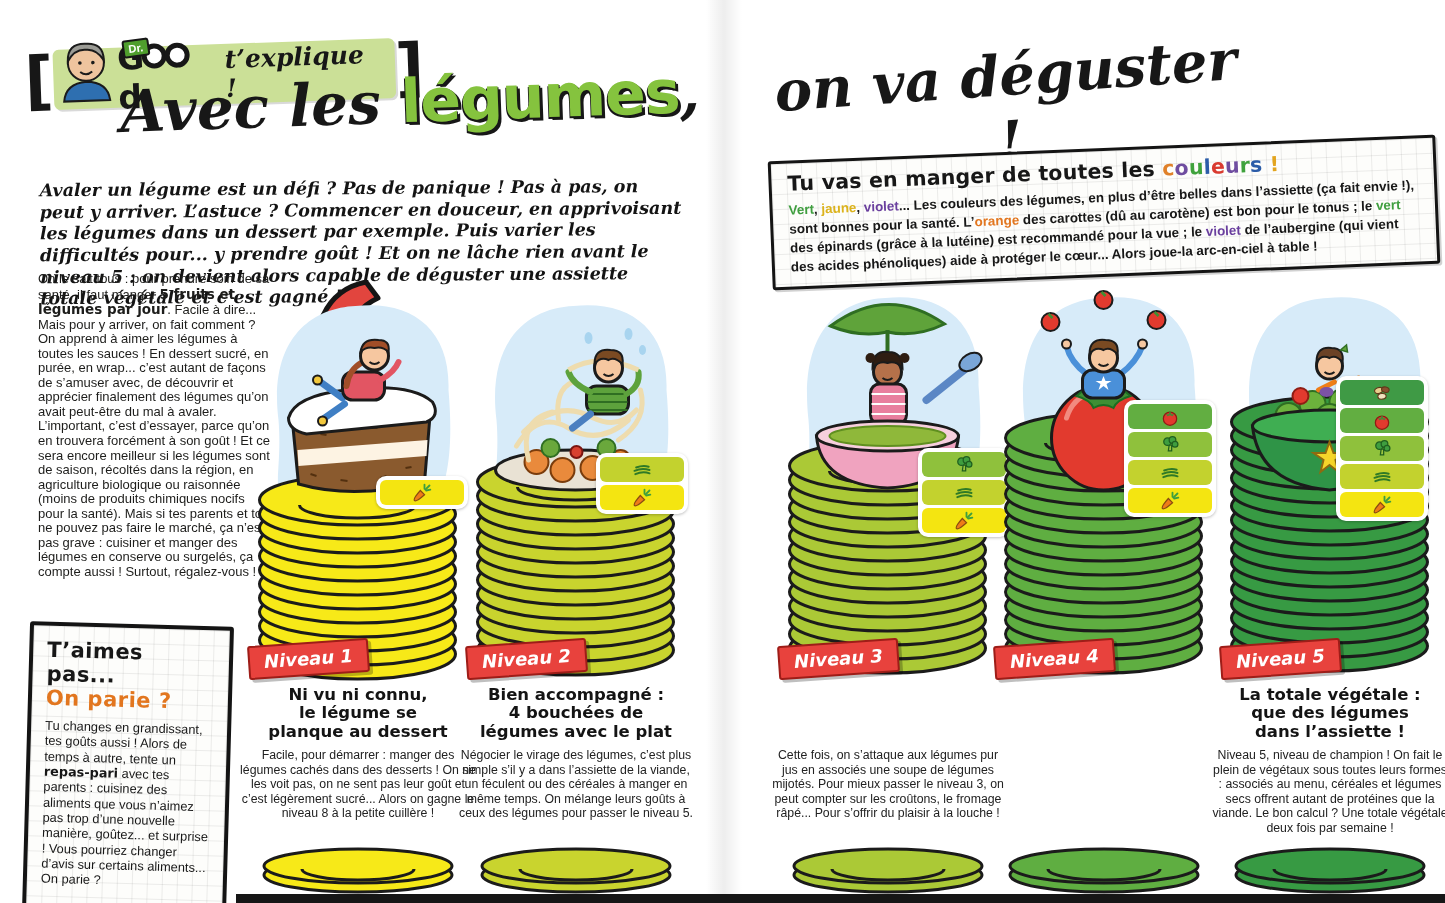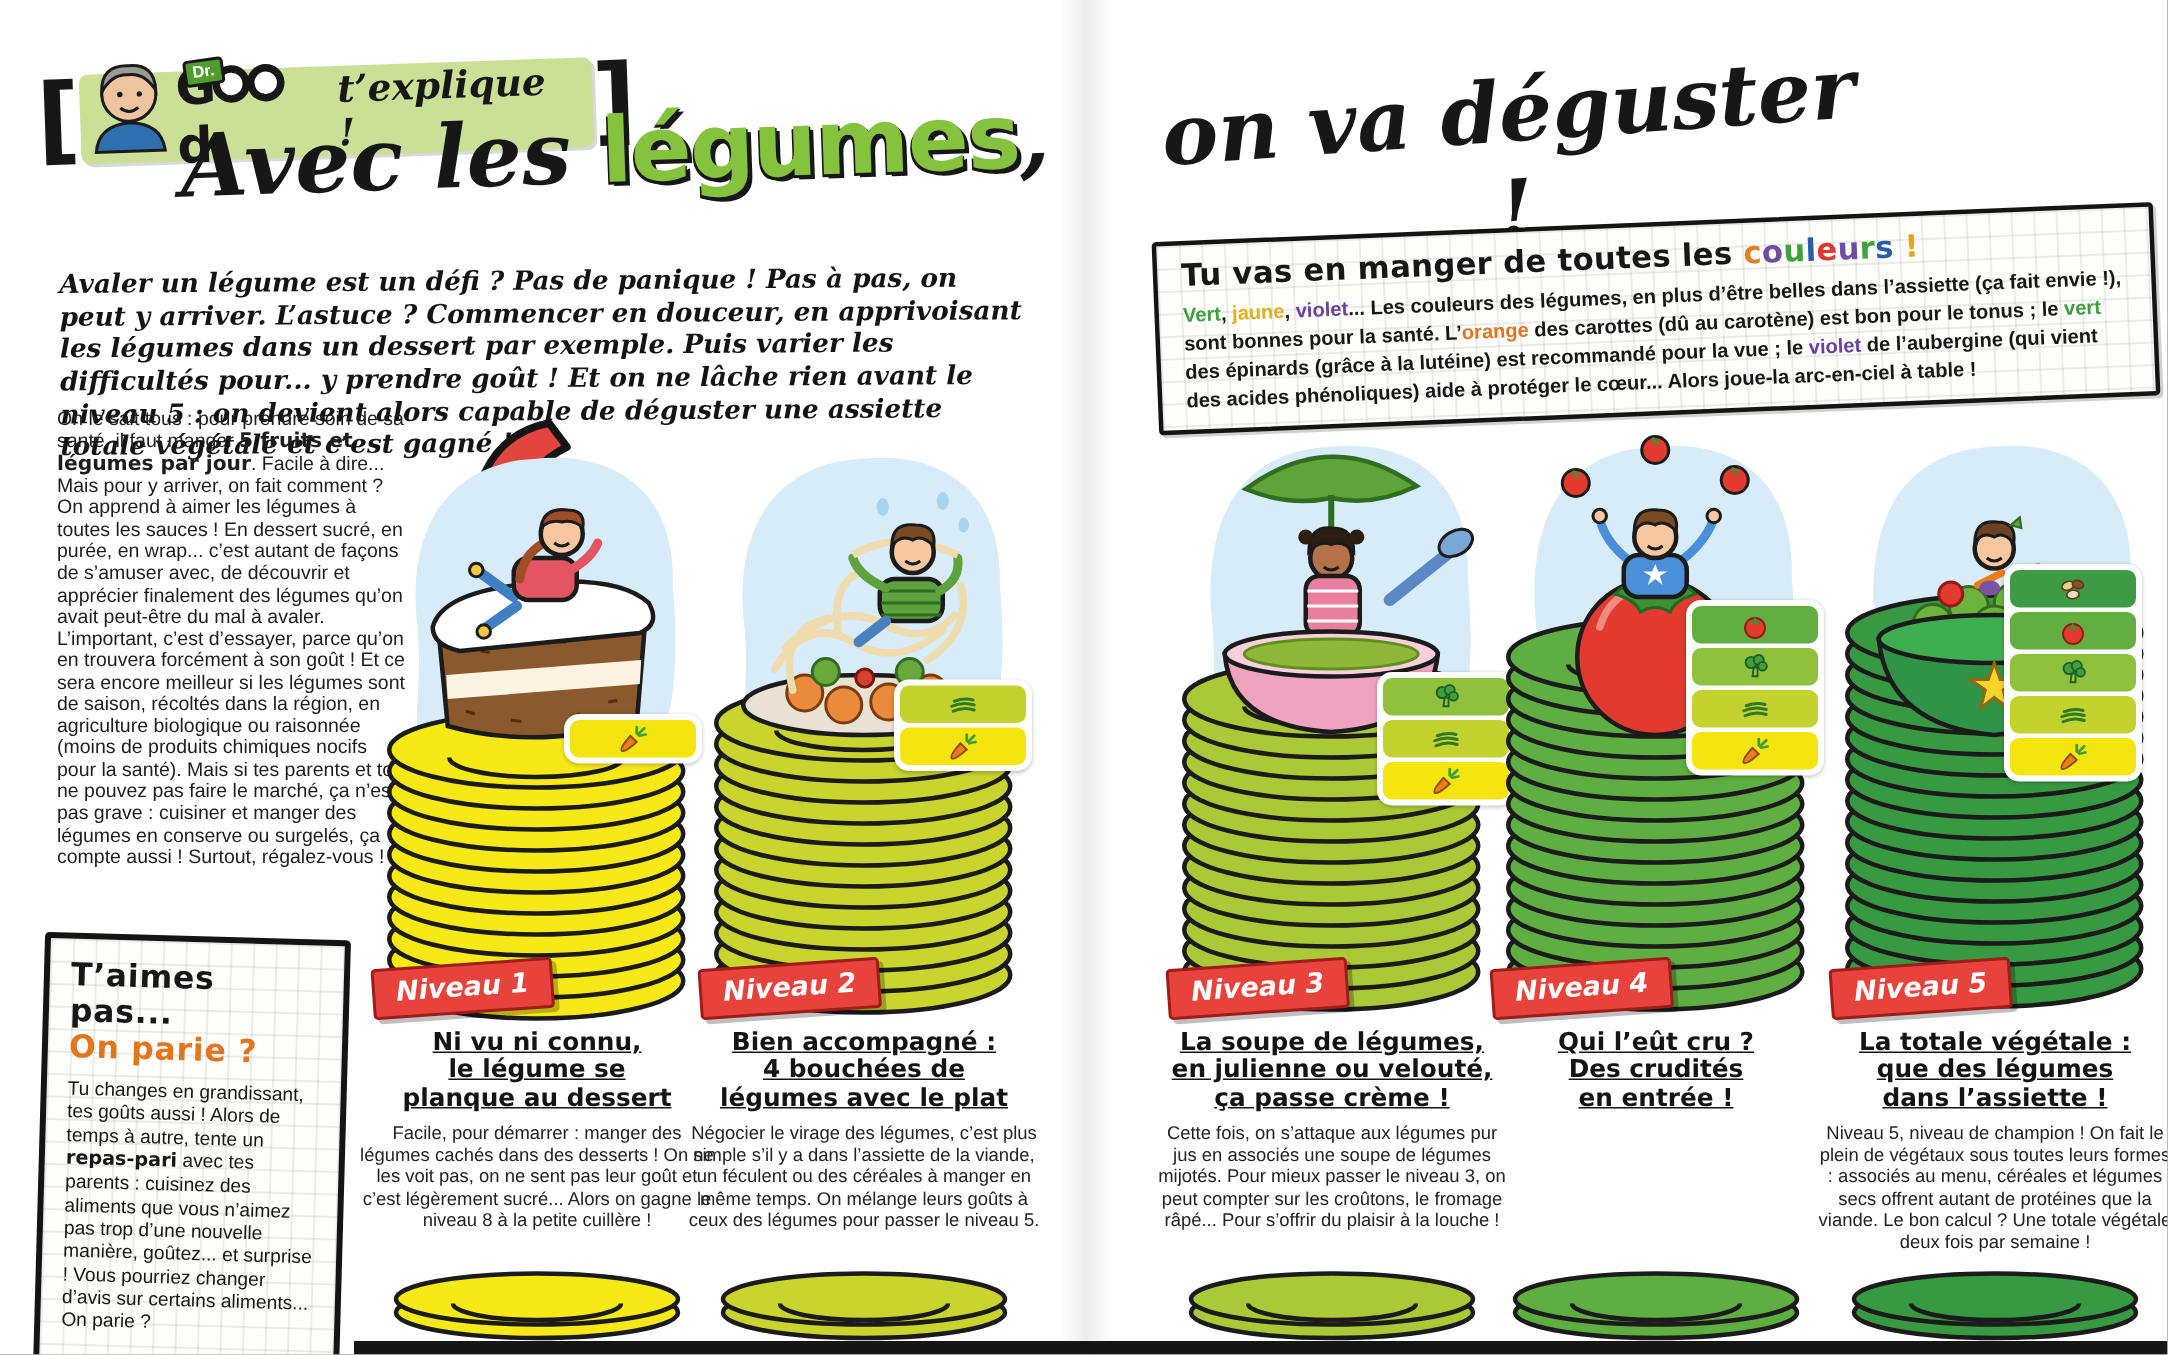--- a/index.html
+++ b/index.html
@@ -59,21 +59,21 @@
   .bn-title span{font-weight:900;}
   .bn-body{margin-top:5px;font-size:13.4px;line-height:1.42;color:#171717;font-weight:600;}
 
   
   .lv{top:270px;width:216px;height:633px;}
   .lv svg.illus{position:absolute;left:0;top:0;overflow:visible;}
   .badge{position:absolute;left:-2px;top:372px;background:#e8423d;border:2px solid #9e1d18;border-radius:3px;
          color:#fff;font-family:"DejaVu Sans",sans-serif;font-weight:900;font-size:18px;font-style:italic;
          padding:4px 14px 5px;transform:rotate(-4deg);box-shadow:3px 3px 0 rgba(0,0,0,.25);white-space:nowrap;}
   .lv-title{position:absolute;left:-6px;right:-6px;top:416px;text-align:center;white-space:pre-line;
-            font-family:"DejaVu Sans",sans-serif;font-weight:900;font-size:16.5px;line-height:1.12;color:#141414;text-decoration:underline;}
+            font-family:"DejaVu Sans",sans-serif;font-weight:900;font-size:16.5px;line-height:1.12;color:#141414;}
   .lv-body{position:absolute;left:-10px;right:-10px;top:478px;text-align:center;font-size:12.3px;line-height:1.18;color:#222;}
   .mini-svg{position:absolute;left:8px;top:572px;}
   g[data-stack] ellipse{fill:currentColor;stroke:#1b1b1b;stroke-width:3;}
   g[data-stack] .rim{fill:none;stroke:#1b1b1b;stroke-width:3;}
   .mini-svg ellipse{fill:currentColor;stroke:#1b1b1b;stroke-width:3;}
   .mini-svg path{fill:none;stroke:#1b1b1b;stroke-width:3;}
 
   
   .panel{position:absolute;background:#fff;border-radius:10px;padding:4px;display:flex;flex-direction:column;gap:3px;
          box-shadow:0 1px 3px rgba(0,0,0,.25);}
@@ -376,23 +376,20 @@
             <use href="#ic-beans"></use>
           </svg>
         </div>
       <div class="p-row" style="background:#f4e511">
           <svg width="20" height="20">
             <use href="#ic-carrot"></use>
           </svg>
         </div>
     </div>
     <div class="badge">Niveau 3</div>
-    <div class="lv-title">La soupe de légumes,
-en julienne ou velouté,
-ça passe crème !</div>
     <div class="lv-body">Cette fois, on s’attaque aux légumes pur jus en associés une soupe de légumes mijotés. Pour mieux passer le niveau 3, on peut compter sur les croûtons, le fromage râpé... Pour s’offrir du plaisir à la louche !</div>
     <svg class="mini-svg" width="200" height="56" style="color: rgb(171, 201, 54);">
       <ellipse cx="100" cy="33" rx="94" ry="17"></ellipse>
         <ellipse cx="100" cy="24" rx="94" ry="17"></ellipse>
         <path d="M44 27 a56 11 0 0 0 112 0"></path>
     </svg>
   </div>
 
   <div class="abs lv" style="left:996px">
     <svg class="illus" width="216" height="430" viewBox="0 0 215 430">
@@ -453,23 +450,20 @@
             <use href="#ic-beans"></use>
           </svg>
         </div>
       <div class="p-row" style="background:#f4e511">
           <svg width="20" height="20">
             <use href="#ic-carrot"></use>
           </svg>
         </div>
     </div>
     <div class="badge">Niveau 4</div>
-    <div class="lv-title">Qui l’eût cru ?
-Des crudités
-en entrée !</div>
     <svg class="mini-svg" width="200" height="56" style="color: rgb(95, 174, 65);">
       <ellipse cx="100" cy="33" rx="94" ry="17"></ellipse>
         <ellipse cx="100" cy="24" rx="94" ry="17"></ellipse>
         <path d="M44 27 a56 11 0 0 0 112 0"></path>
     </svg>
   </div>
 
   <div class="abs lv" style="left:1222px">
     <svg class="illus" width="216" height="430" viewBox="0 0 215 430">
       <path d="M28,150 C18,60 60,30 105,28 C160,22 200,50 198,115 C204,190 196,240 160,258 C110,278 55,268 36,240 C20,218 32,200 28,150 Z" fill="#d7ebf9"></path>

